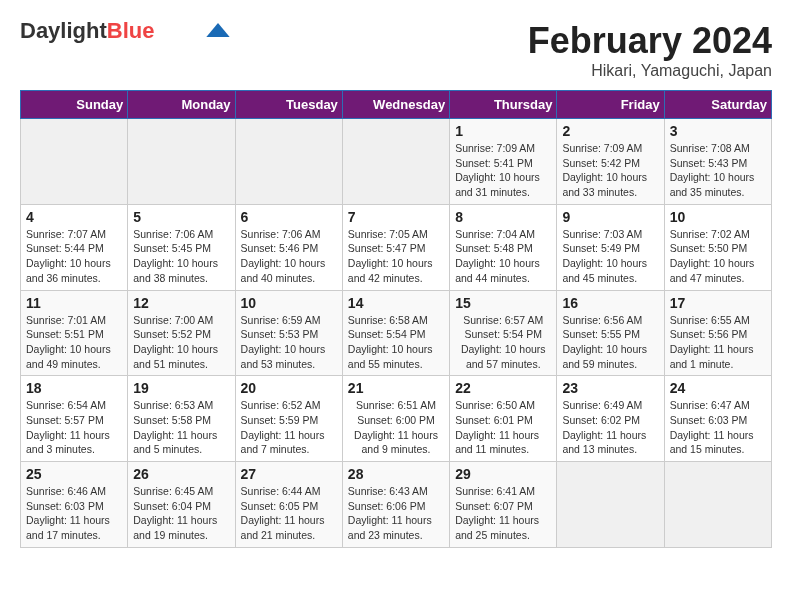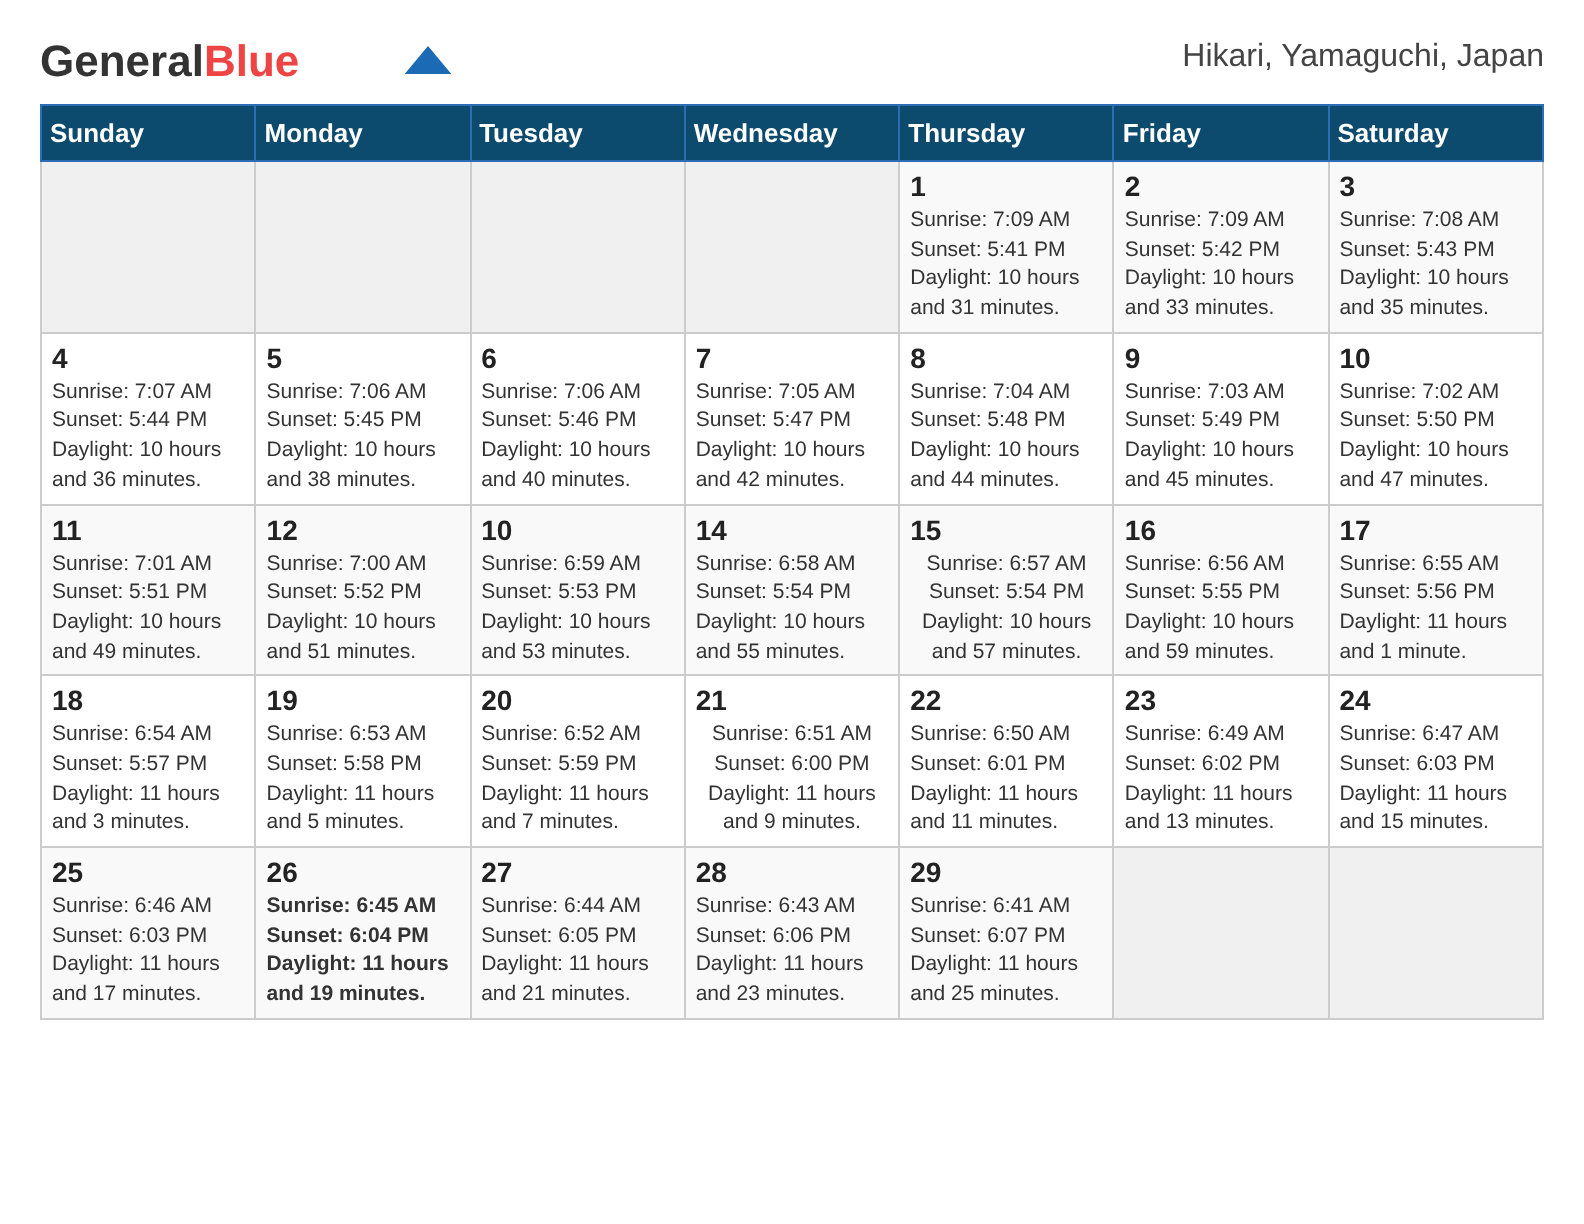--- a/index.html
+++ b/index.html
@@ -45,24 +45,24 @@
     .location {
       font-size: 16px;
       color: #444;
     }
     table {
       width: 100%;
       border-collapse: collapse;
       font-size: 11px;
     }
     thead tr th {
-      background: #0c4a6e;
+      background: #701a75;
       color: #fff;
       padding: 6px 4px;
-      text-align: left;
+      text-align: right;
       font-size: 13px;
       font-weight: bold;
       border: 1px solid #2d6db5;
     }
     tbody tr td {
       border: 1px solid #ccc;
       vertical-align: top;
       padding: 4px 5px;
       min-height: 70px;
       height: 80px;
@@ -89,28 +89,29 @@
       background: #f0f0f0 !important;
     }
   </style>
 </head>
 <body>
 
 <div class="header">
   <div class="logo">
     <div style="display:flex; align-items:center;">
       <span class="logo-text">
-        <span>General</span><span class="blue">Blue</span>
+        <span>Daylight</span><span class="blue">Blue</span>
       </span>
       <svg class="logo-arrow" viewBox="0 0 30 18" width="30" height="18">
         <polygon points="0,18 15,0 30,18" fill="#1a6ab5"></polygon>
       </svg>
     </div>
   </div>
   <div class="title-section">
+    <div class="month-year">February 2024</div>
     <div class="location">Hikari, Yamaguchi, Japan</div>
   </div>
 </div>
 
 <table>
   <thead>
     <tr id="weekday-header">
     <th>Sunday</th>
         <th>Monday</th>
         <th>Tuesday</th>
@@ -304,21 +305,21 @@
       <tr>
         <td>
           <div class="day-number">25</div>
           <div class="day-info" style="white-space: pre-line;">Sunrise: 6:46 AM
 Sunset: 6:03 PM
 Daylight: 11 hours
 and 17 minutes.</div>
         </td>
         <td>
           <div class="day-number">26</div>
-          <div class="day-info" style="white-space: pre-line; font-weight: bold;">Sunrise: 6:45 AM
+          <div class="day-info" style="white-space: pre-line;">Sunrise: 6:45 AM
 Sunset: 6:04 PM
 Daylight: 11 hours
 and 19 minutes.</div>
         </td>
         <td>
           <div class="day-number">27</div>
           <div class="day-info" style="white-space: pre-line;">Sunrise: 6:44 AM
 Sunset: 6:05 PM
 Daylight: 11 hours
 and 21 minutes.</div>

